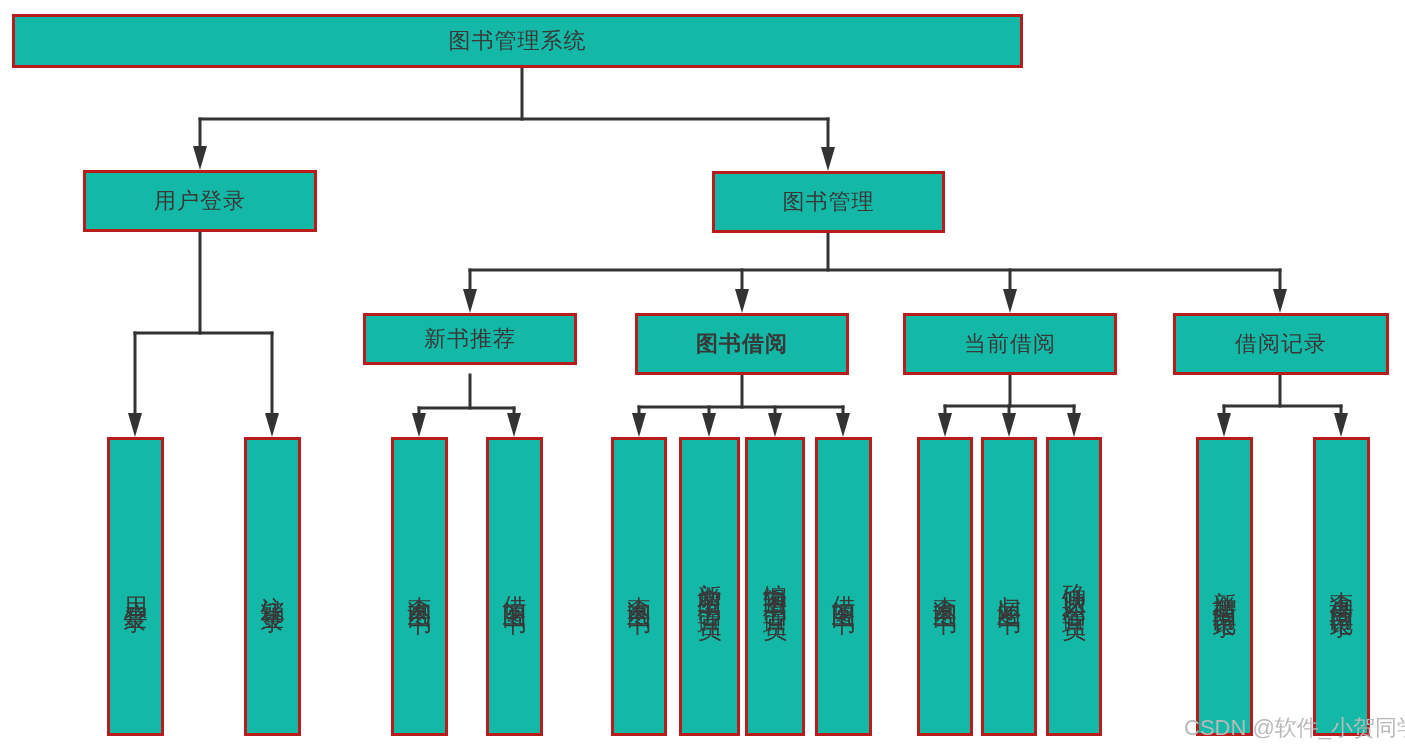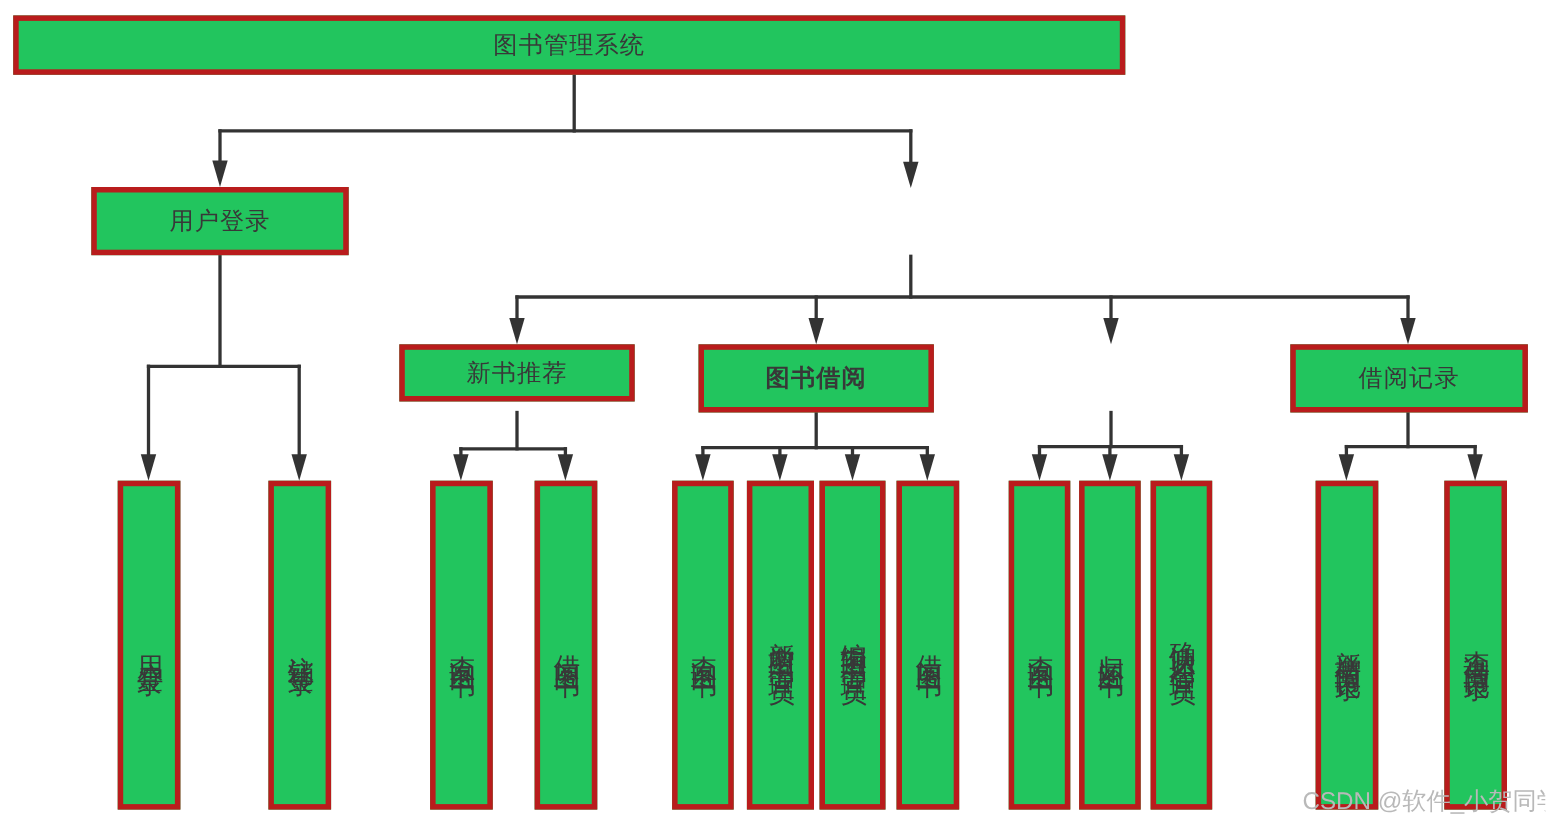--- a/index.html
+++ b/index.html
@@ -17,22 +17,22 @@
   .connectors {
     position: absolute;
     left: 0; top: 0;
     width: 1405px;
     height: 747px;
     z-index: 1;
   }
 
   .node {
     position: absolute;
-    background: #22c55e;
-    border: 5px solid #b91c1c;
+    background: #14b8a6;
+    border: 3px solid #b91c1c;
     display: flex;
     align-items: center;
     justify-content: center;
     color: #383838;
     z-index: 2;
   }
 
   .node.h span {
     font-size: 22px;
     letter-spacing: 1px;
@@ -132,27 +132,33 @@
     </g>
   </svg>
 
   <div class="node h" style="left:12px; top:14px; width:1011px; height:54px;">
     <span>图书管理系统</span>
   </div>
 
   <div class="node h" style="left:83px; top:170px; width:234px; height:62px;">
     <span>用户登录</span>
   </div>
+  <div class="node h" style="left:712px; top:171px; width:233px; height:62px;">
+    <span>图书管理</span>
+  </div>
 
   <div class="node h" style="left:363px; top:313px; width:214px; height:52px;">
     <span>新书推荐</span>
   </div>
   <div class="node h" style="left:635px; top:313px; width:214px; height:62px;font-weight:bold;">
     <span>图书借阅</span>
   </div>
+  <div class="node h" style="left:903px; top:313px; width:214px; height:62px;">
+    <span>当前借阅</span>
+  </div>
   <div class="node h" style="left:1173px; top:313px; width:216px; height:62px;">
     <span>借阅记录</span>
   </div>
 
   <div class="node v" style="left:107px; top:437px; width:57px; height:299px;">
     <span>用户登录</span>
   </div>
   <div class="node v" style="left:244px; top:437px; width:57px; height:299px;">
     <span>注销登录</span>
   </div>

